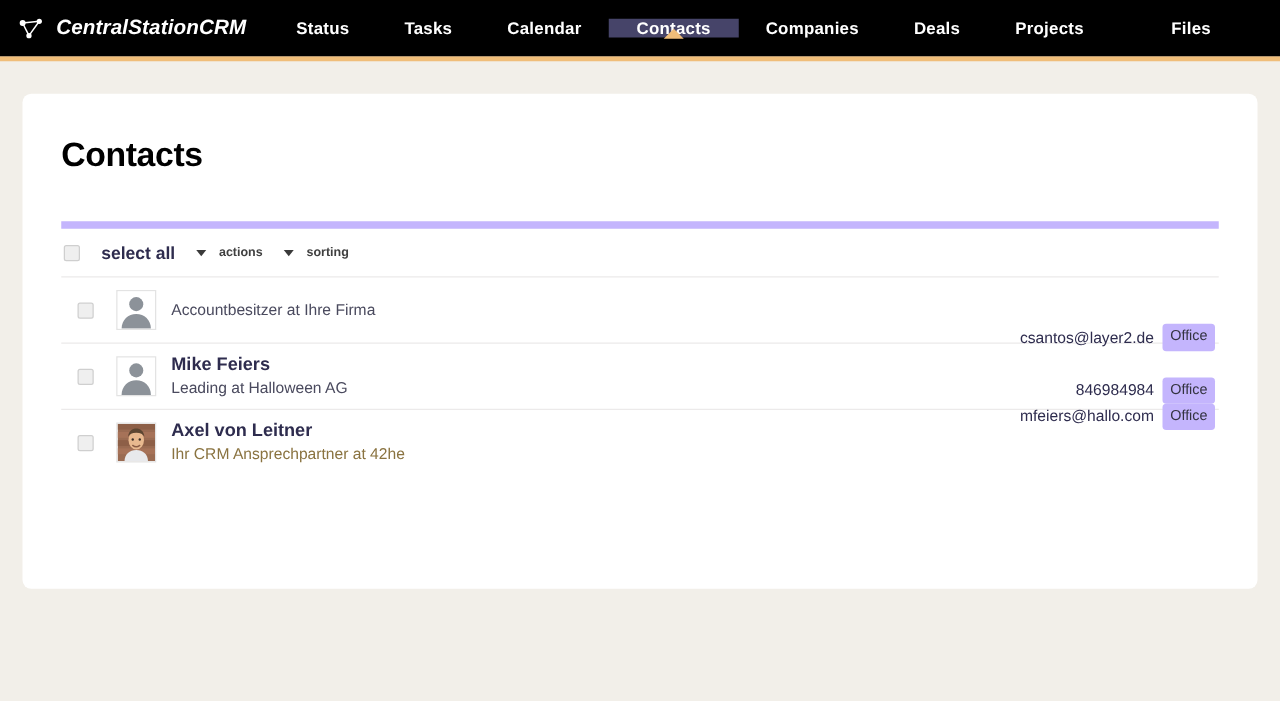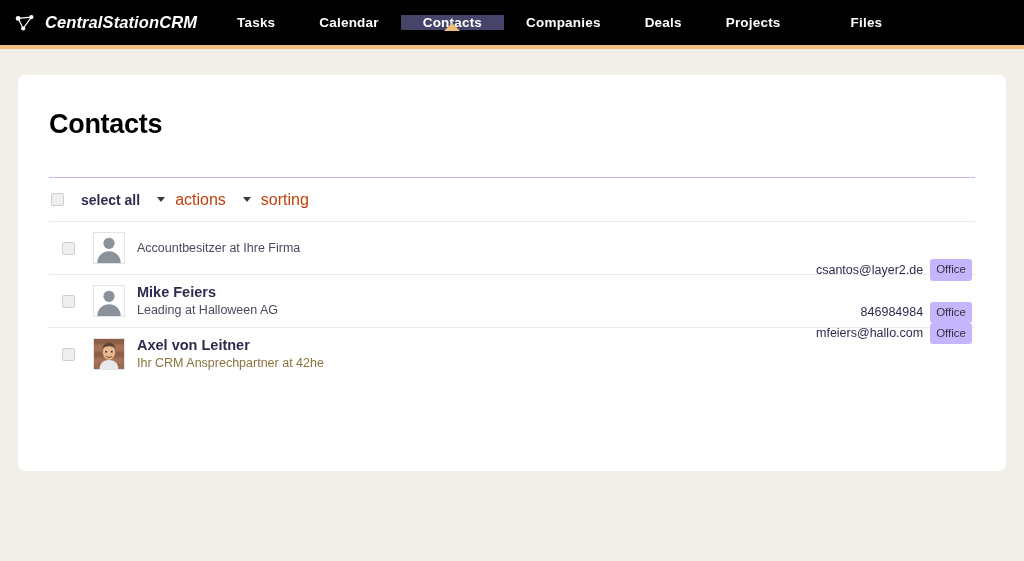--- a/index.html
+++ b/index.html
@@ -106,21 +106,21 @@
     font-weight: bold;
     color: #000000;
     letter-spacing: -.3px;
     margin-bottom: 37px;
   }
 
   
   .toolbar {
     display: flex;
     align-items: center;
-    border-top: 1px solid #c4b5fd;
+    border-top: 6px solid #c4b5fd;
     height: 44px;
     gap: 0;
   }
 
   .checkbox {
     width: 13px;
     height: 13px;
     border: 1px solid #cfcfcf;
     border-radius: 2px;
     background: #efefef;
@@ -144,25 +144,26 @@
     height: 0;
     border-left: 4.5px solid transparent;
     border-right: 4.5px solid transparent;
     border-top: 5px solid #3a3a3a;
     margin-left: 17px;
     cursor: pointer;
     flex: 0 0 auto;
   }
 
   .toolbar-link {
-    font-size: 16px;
-    color: #c2410c;
+    font-size: 10px;
+    color: #404040;
     margin-left: 10px;
     cursor: pointer;
     white-space: nowrap;
+    font-weight: bold;
   }
 
   
   .contact-row {
     display: flex;
     align-items: center;
     border-top: 1px solid #eceaea;
     height: 53px;
     padding: 0;
   }
@@ -264,20 +265,21 @@
         <line x1="19" y1="5.5" x2="10" y2="18" stroke="#ffffff" stroke-width="1.3"></line>
         <circle cx="4.5" cy="7" r="2.6" fill="#ffffff"></circle>
         <circle cx="19" cy="5.5" r="2.3" fill="#ffffff"></circle>
         <circle cx="10" cy="18" r="2.3" fill="#ffffff"></circle>
       </svg>
     </span>
     <span class="brand-name">CentralStationCRM</span>
   </div>
 
   <nav class="nav">
+    <a class="nav-item">Status</a>
     <a class="nav-item">Tasks</a>
     <a class="nav-item">Calendar</a>
     <a class="nav-item active">Contacts</a>
     <a class="nav-item">Companies</a>
     <a class="nav-item">Deals</a>
     <a class="nav-item">Projects</a>
     <a class="nav-item spaced">Files</a>
   </nav>
 </div>
 <div class="accent-bar"></div>

